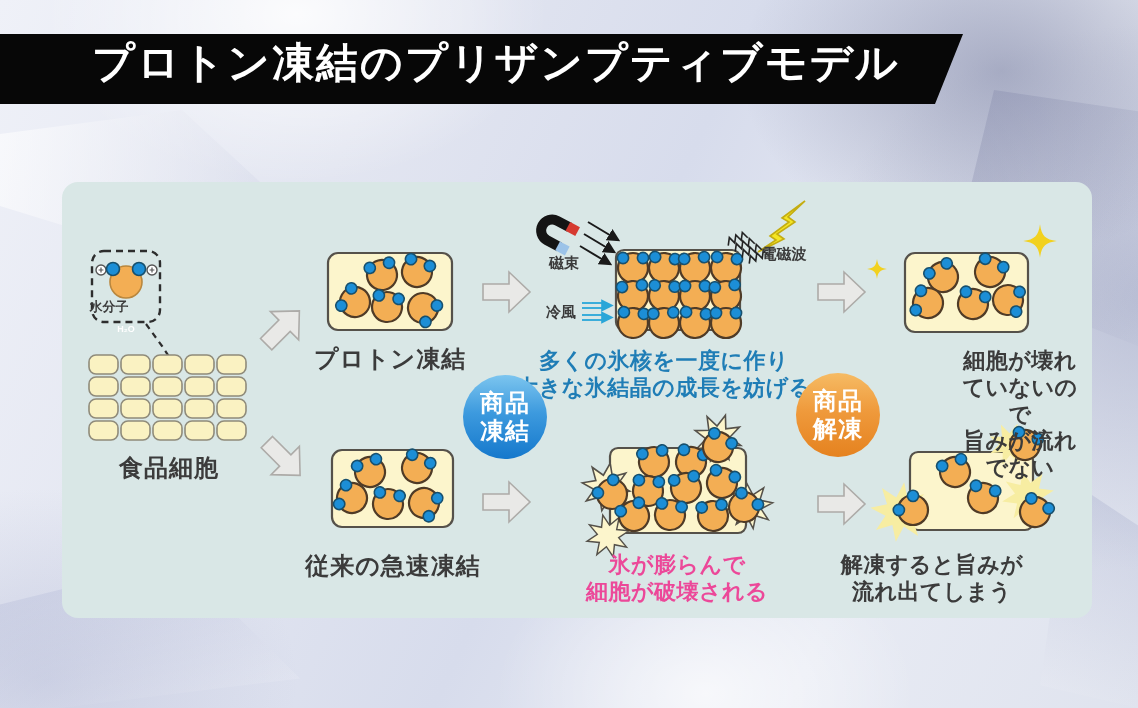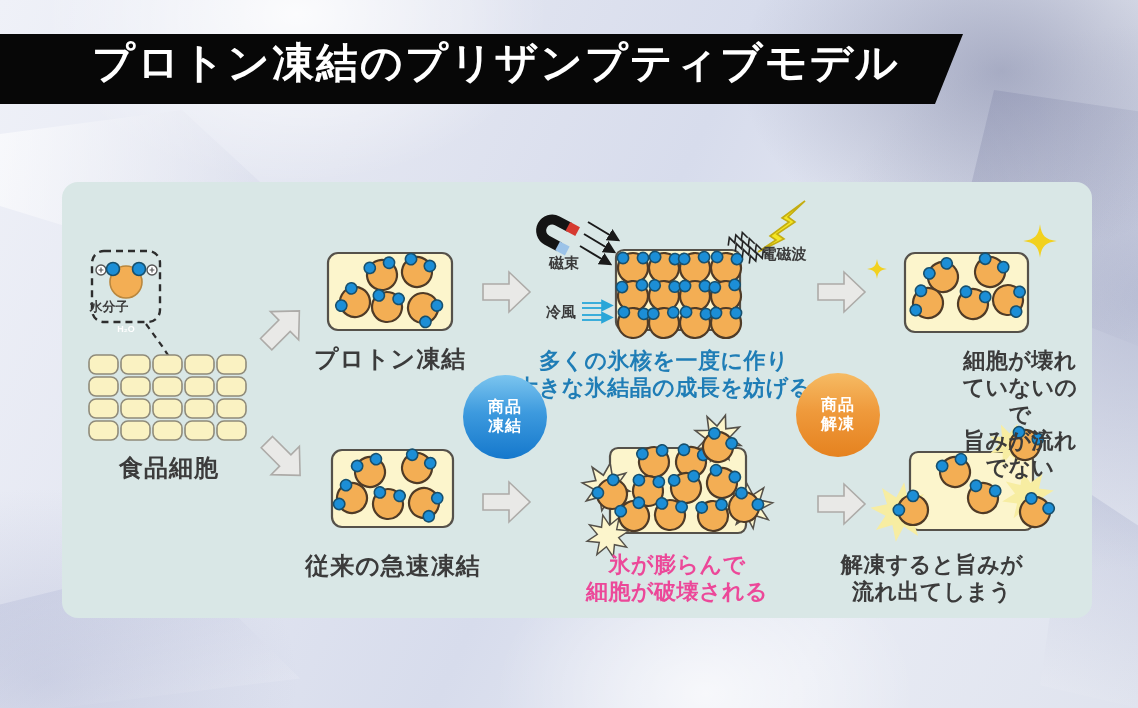--- a/index.html
+++ b/index.html
@@ -36,21 +36,21 @@
        white-space:pre-line;line-height:1.22;}
   .lbl.small{font-size:15px;font-weight:600;}
   .lbl.name{font-size:24px;font-weight:600;letter-spacing:1px;}
   .lbl.cap{font-size:22px;font-weight:700;letter-spacing:.5px;}
   .blue-cap{color:#1f7db6;}
   .red-cap{color:#ec4899;}
   .h2o{position:absolute;transform:translate(-50%,-50%);color:#fff;font-size:9px;font-weight:700;margin-top:47px;}
   .badge{
     position:absolute;width:84px;height:84px;border-radius:50%;display:flex;
     align-items:center;justify-content:center;text-align:center;color:#fff;
-    font-size:16px;font-weight:700;line-height:1.18;white-space:pre-line;letter-spacing:1px;
+    font-size:24px;font-weight:700;line-height:1.18;white-space:pre-line;letter-spacing:1px;
   }
   .badge.freeze{left:463px;top:375px;background:linear-gradient(180deg,#7cc5ef 0%,#3d9ade 45%,#1578cc 100%);}
   .badge.thaw{left:796px;top:373px;background:linear-gradient(180deg,#f6bb64 0%,#ef9a3c 45%,#e5821f 100%);}
 </style>
 </head>
 <body>
 
 <div class="shard" style="left:950px;top:90px;width:220px;height:260px;background:linear-gradient(120deg,rgba(125,130,165,.35),rgba(125,130,165,0));clip-path:polygon(20% 0,100% 10%,90% 100%,0 70%);"></div>
 <div class="shard" style="left:0;top:110px;width:260px;height:120px;background:linear-gradient(100deg,rgba(255,255,255,.6),rgba(200,205,225,.25));clip-path:polygon(0 20%,70% 0,100% 60%,30% 100%,0 80%);"></div>
 <div class="shard" style="left:0;top:560px;width:300px;height:148px;background:linear-gradient(160deg,rgba(160,168,205,.30),rgba(255,255,255,.2));clip-path:polygon(0 30%,60% 0,100% 80%,20% 100%,0 100%);"></div>

